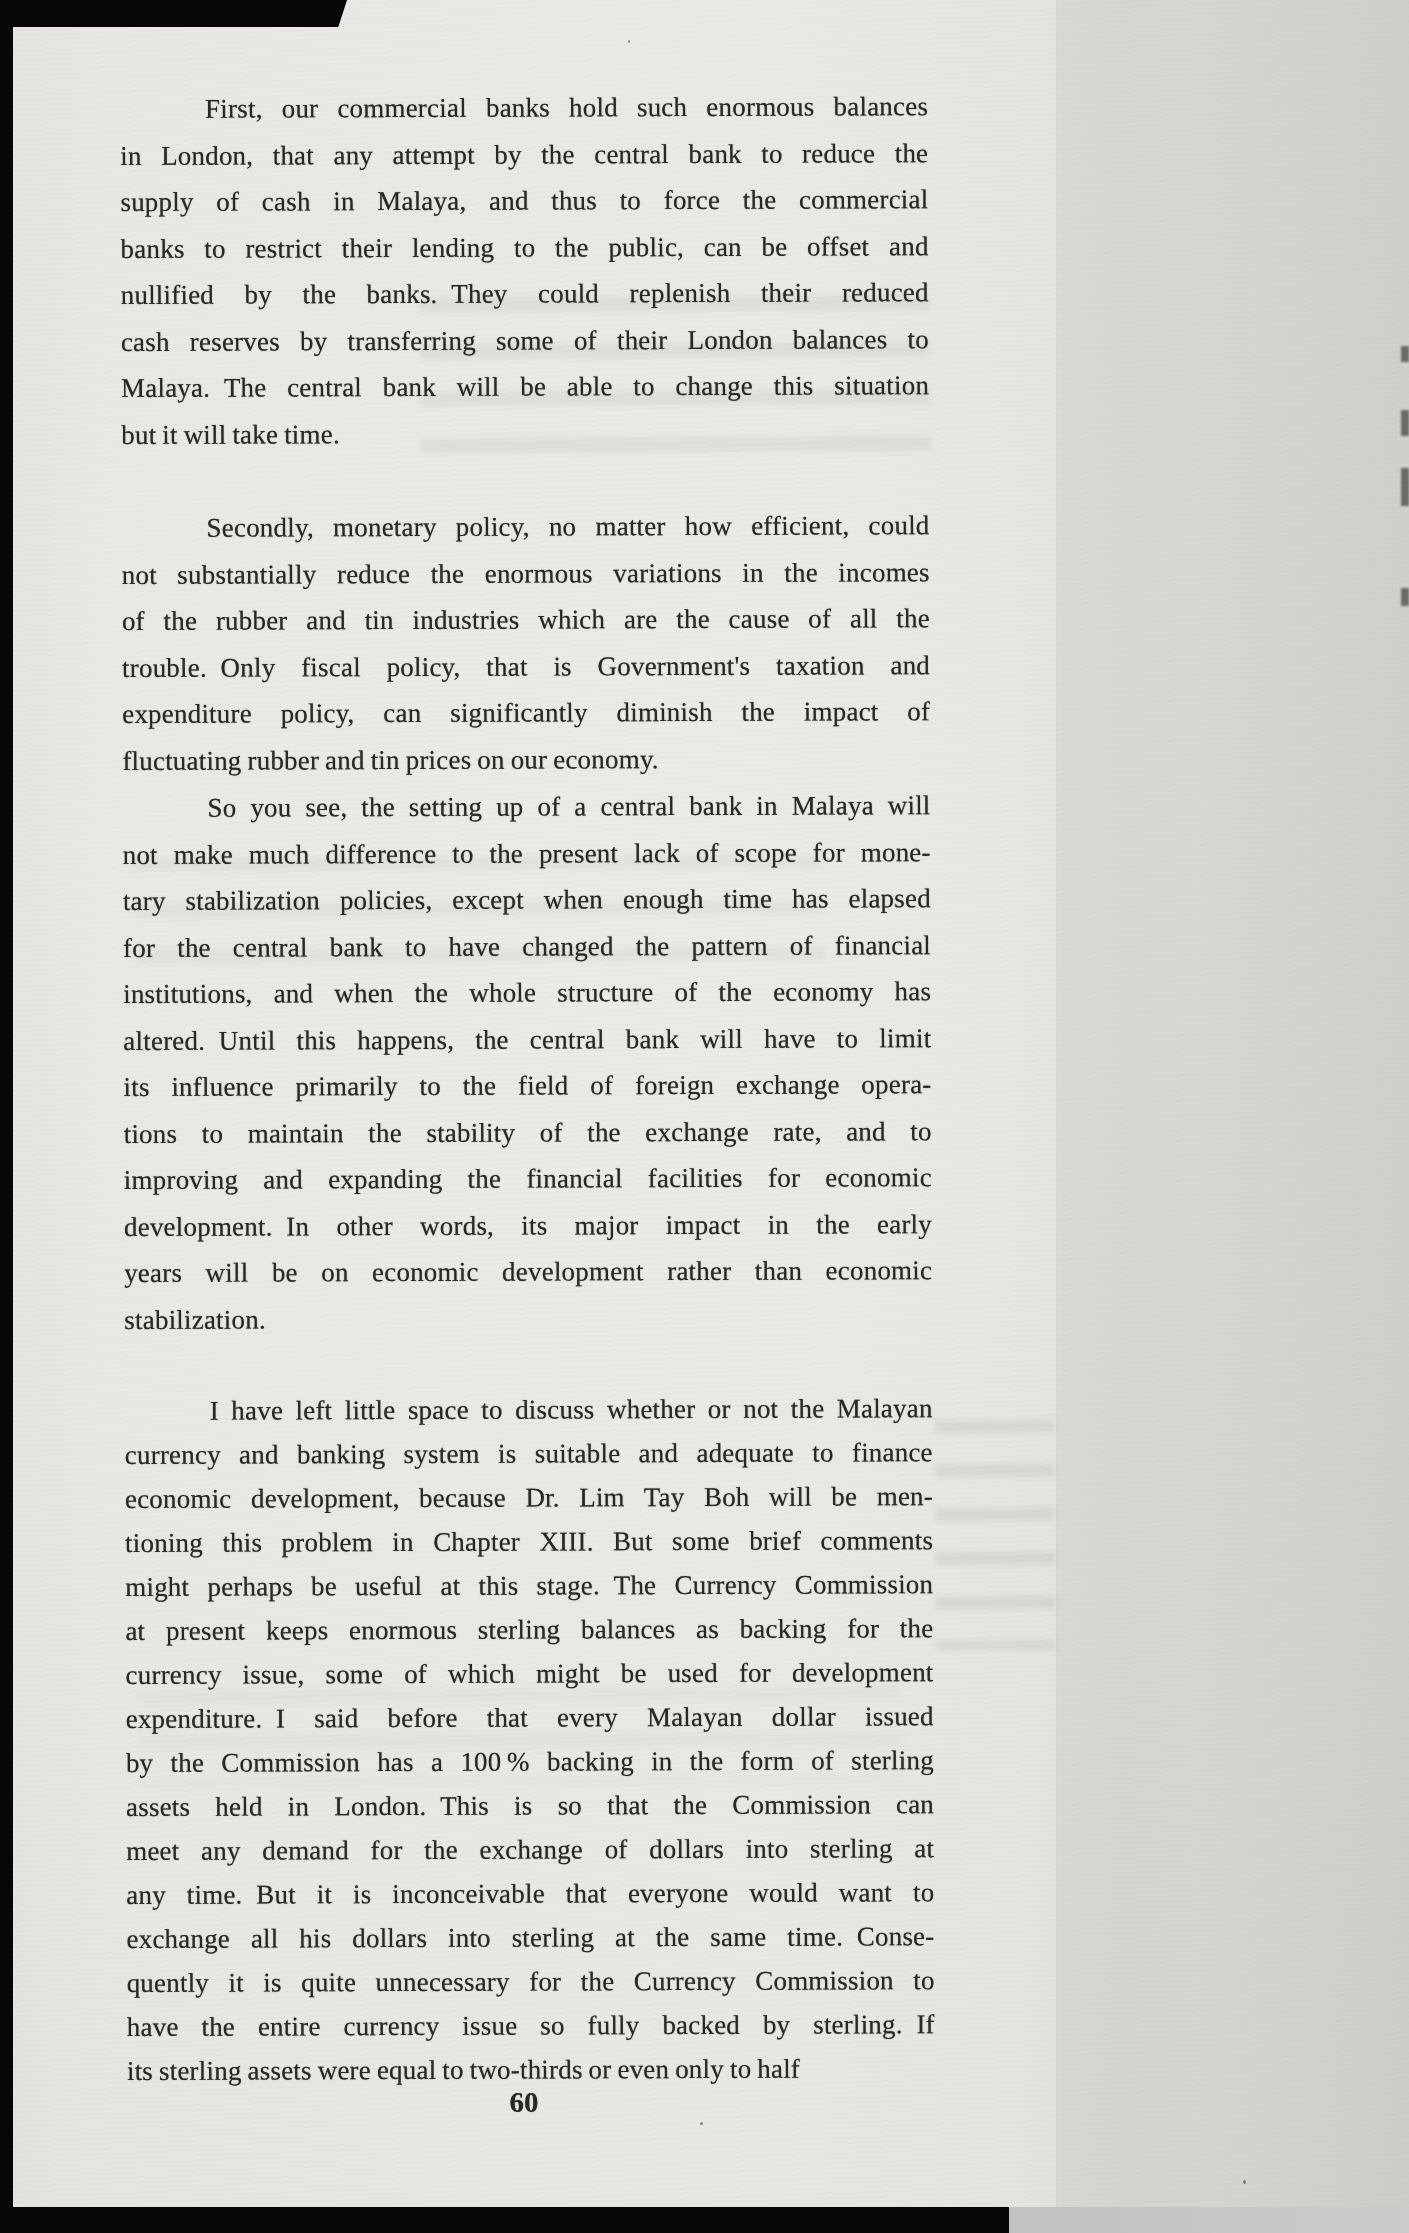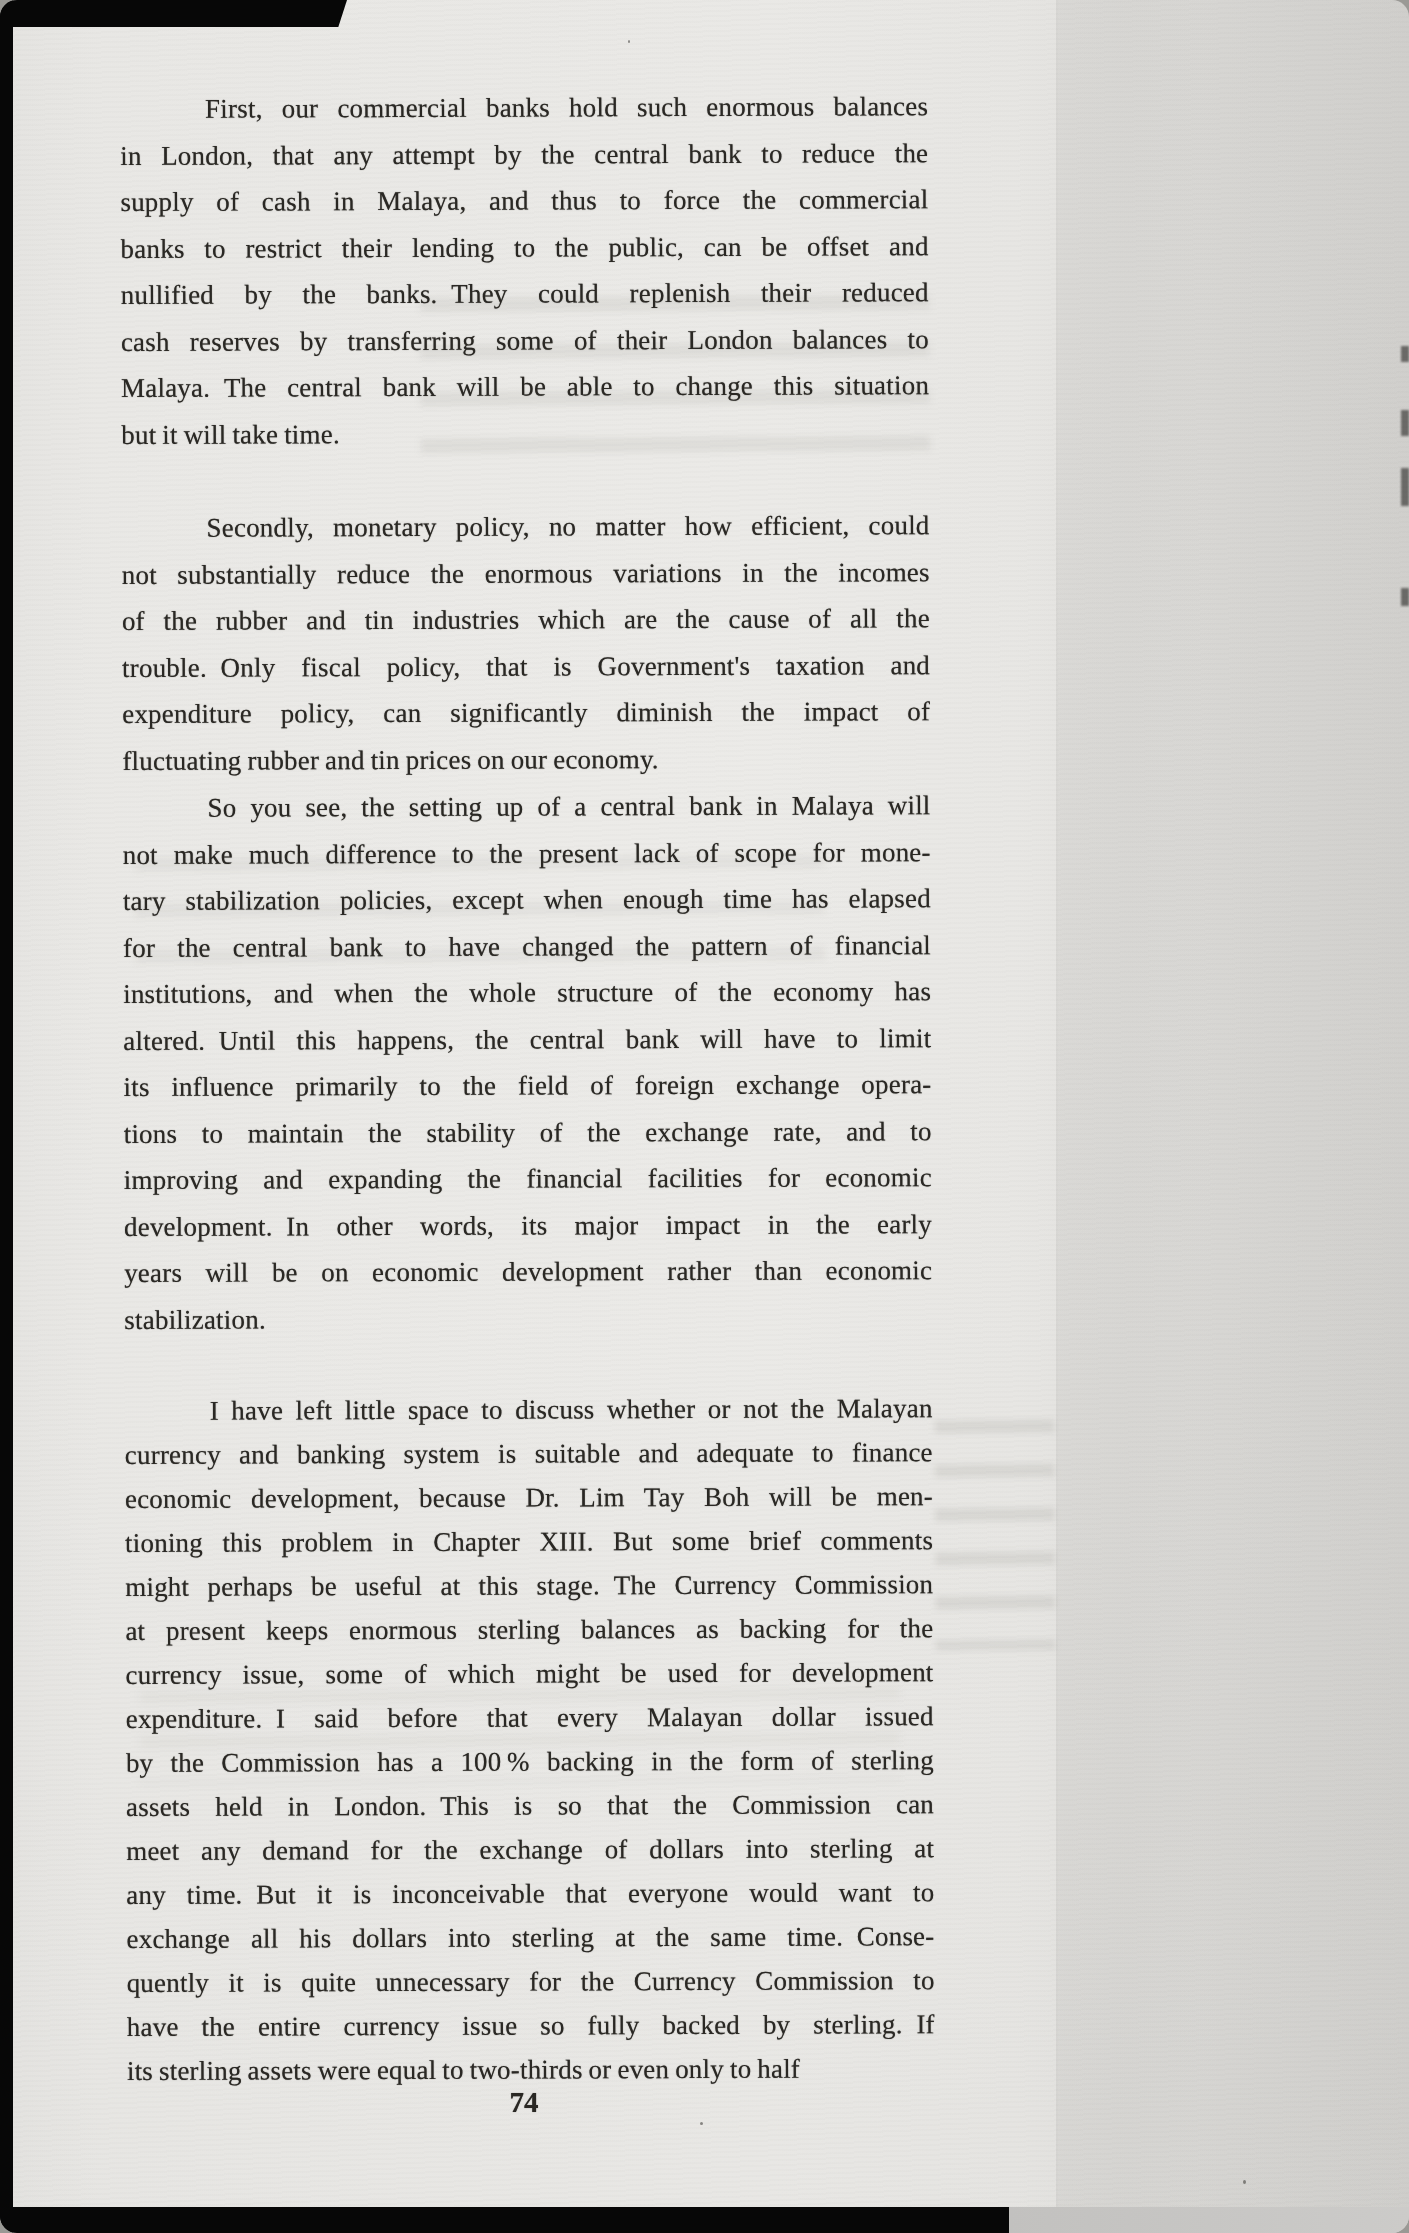--- a/index.html
+++ b/index.html
@@ -6,21 +6,20 @@
   .scan {
     position:relative;
     width:1409px; height:2233px;
     margin:0 auto;
     background:
       radial-gradient(130% 95% at 42% 38%, rgba(255,255,255,0.06), rgba(0,0,0,0.025)),
       linear-gradient(90deg, #e6e5e2 0%, #eae9e6 7%, #ebeae7 55%, #e8e7e4 72%, #e2e1de 80%, #dfdedb 100%);
     background-color: var(--paper, #e9e8e5);
     overflow:hidden;
     font-family:"Liberation Serif","DejaVu Serif",serif;
-    border-radius:17px;
   }
   .texture {
     position:absolute; inset:0;
     background:
       repeating-linear-gradient(178deg, rgba(0,0,0,0.010) 0 2px, rgba(255,255,255,0.008) 2px 5px);
     pointer-events:none;
   }
   .right-shade {
     position:absolute; left:1058px; top:0; right:0; bottom:0;
     background:linear-gradient(90deg, rgba(70,68,64,0.07), rgba(70,68,64,0.055) 40%, rgba(70,68,64,0.085) 100%);
@@ -145,21 +144,21 @@
         <div class="tline">assets held in London. This is so that the Commission can</div>
         <div class="tline">meet any demand for the exchange of dollars into sterling at</div>
         <div class="tline">any time. But it is inconceivable that everyone would want to</div>
         <div class="tline">exchange all his dollars into sterling at the same time. Conse-</div>
         <div class="tline">quently it is quite unnecessary for the Currency Commission to</div>
         <div class="tline">have the entire currency issue so fully backed by sterling. If</div>
         <div class="tline last">its sterling assets were equal to two-thirds or even only to half</div>
       </div>
     </div>
 
-  <div class="pagenum">74</div>
+  <div class="pagenum">60</div>
 
   <div class="edge top-left"></div>
   <div class="edge left"></div>
   <div class="edge bottom"></div>
   <div class="bottom-right-gray"></div>
 
   <div class="tick t1"></div>
   <div class="tick t2"></div>
   <div class="tick t3"></div>
   <div class="tick t4"></div>

